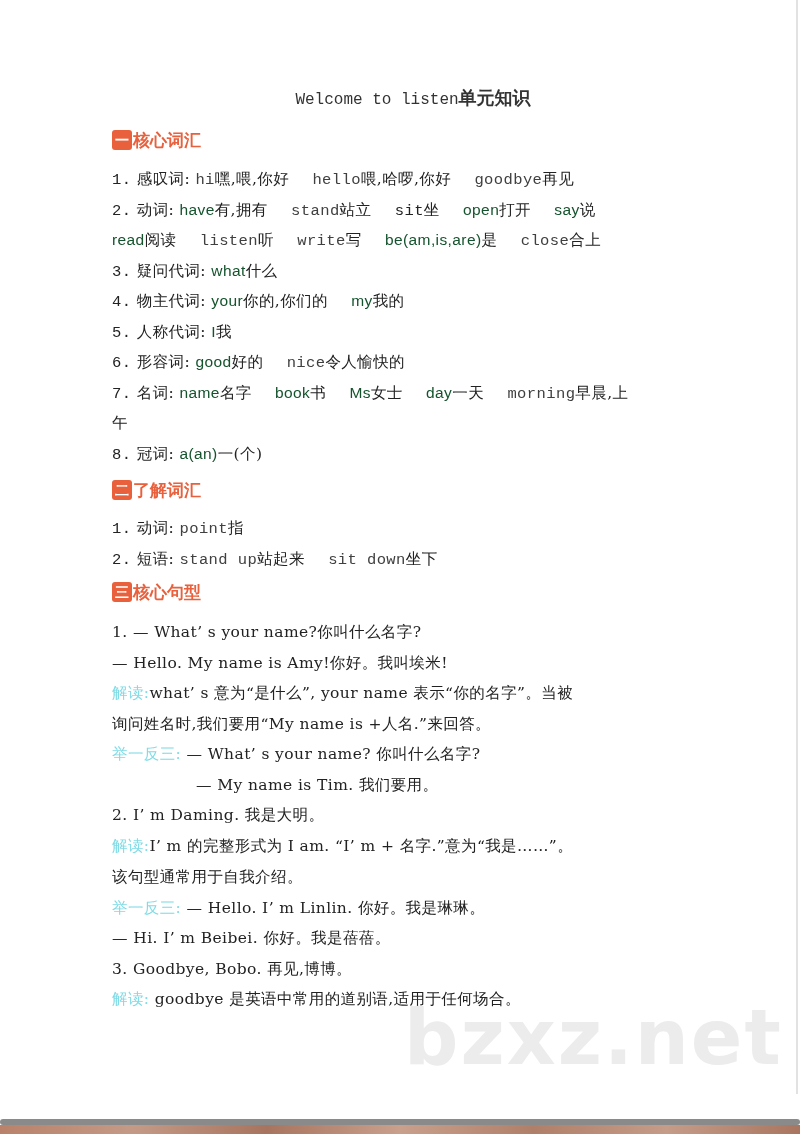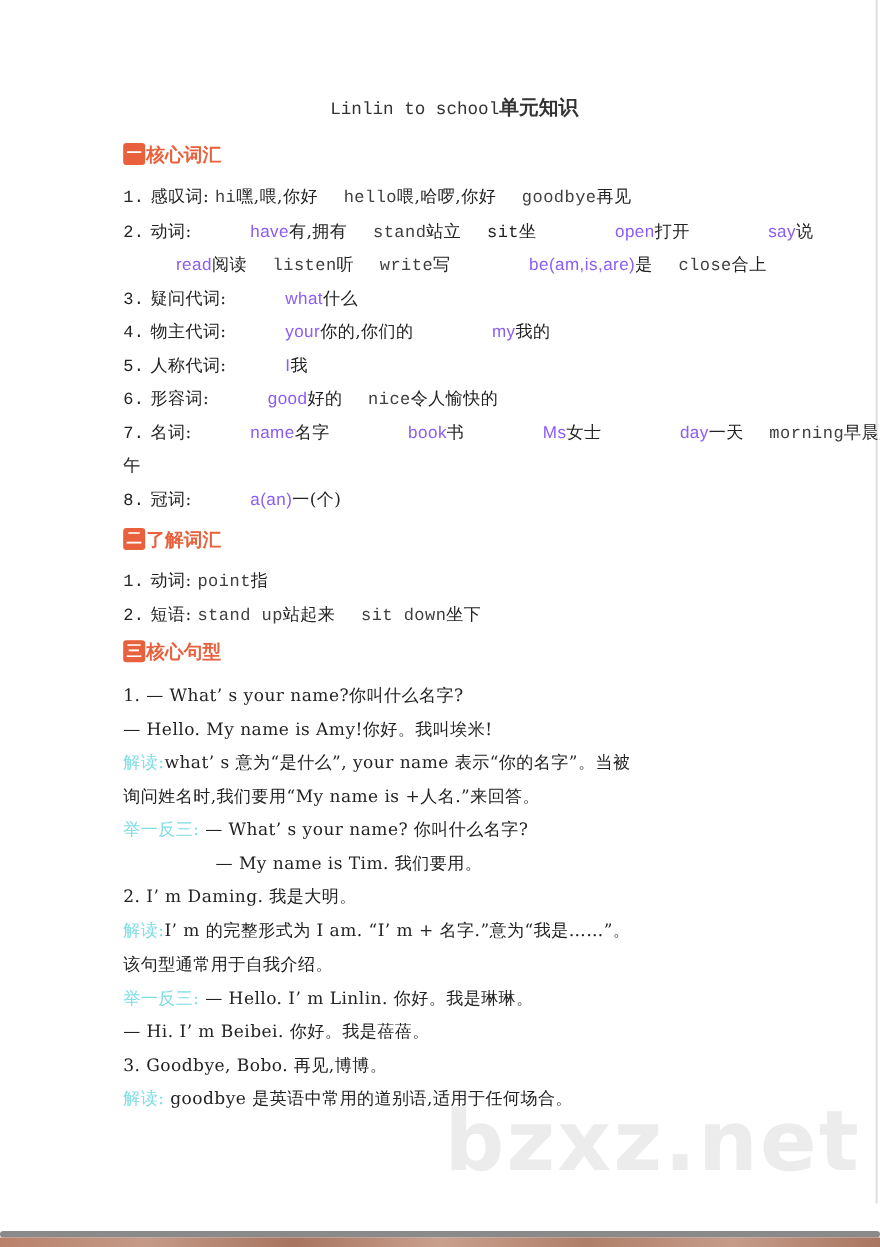--- a/index.html
+++ b/index.html
@@ -27,21 +27,21 @@
   .badge {
     width: 20px; height: 20px; background: #e8603c; border-radius: 3px; color: #fff;
     font-size: 14px; display: inline-flex; align-items: center; justify-content: center;
     margin-right: 1px; line-height: 1;
   }
   .line {
     position: absolute; left: 112px; font-size: 15.5px; white-space: nowrap; line-height: 20px;
     letter-spacing: 0.4px;
   }
   .c { color: #404040; font-family: "Liberation Mono", "DejaVu Sans Mono", monospace; }
-  .cs { color: #8b5cf6; font-family: "Liberation Sans", sans-serif; margin-left: 48px; }
+  .cs { color: #14532d; font-family: "Liberation Sans", sans-serif; }
   .lbl { color: #7fdbe6; margin-top: 24px; }
   .mono { font-family: "Liberation Mono", "DejaVu Sans Mono", monospace; }
   .gap { display: inline-block; width: 18px; }
   .watermark {
     position: absolute; left: 376px; top: 993px; font-family: "DejaVu Sans", sans-serif;
     font-weight: bold; font-size: 76px; color: #ececec; letter-spacing: 2px; z-index: 0; margin-left: 28px;
   }
   .bottom-bar {
     position: absolute; left: 0; top: 1119px; width: 800px; height: 6px; background: #8a8a8a;
     border-radius: 3px;
@@ -53,21 +53,21 @@
   .content { position: relative; z-index: 1; }
 </style>
 </head>
 <body>
 
 <div class="page">
   <div class="watermark">bzxz.net</div>
 
   <div class="content">
     <div class="title">
-      <span class="en">Linlin to school</span><span class="zh">单元知识</span>
+      <span class="en">Welcome to listen</span><span class="zh">单元知识</span>
     </div>
 
     <div class="sec" style="top:128px">
       <span class="badge">一</span>
       <span>核心词汇</span>
     </div>
 
     <div class="line" style="top:169px">
       <span class="mono">1.</span>&nbsp;<span>感叹词:</span>
       <span class="c">hi</span><span>嘿,喂,你好</span><span class="gap"></span>

